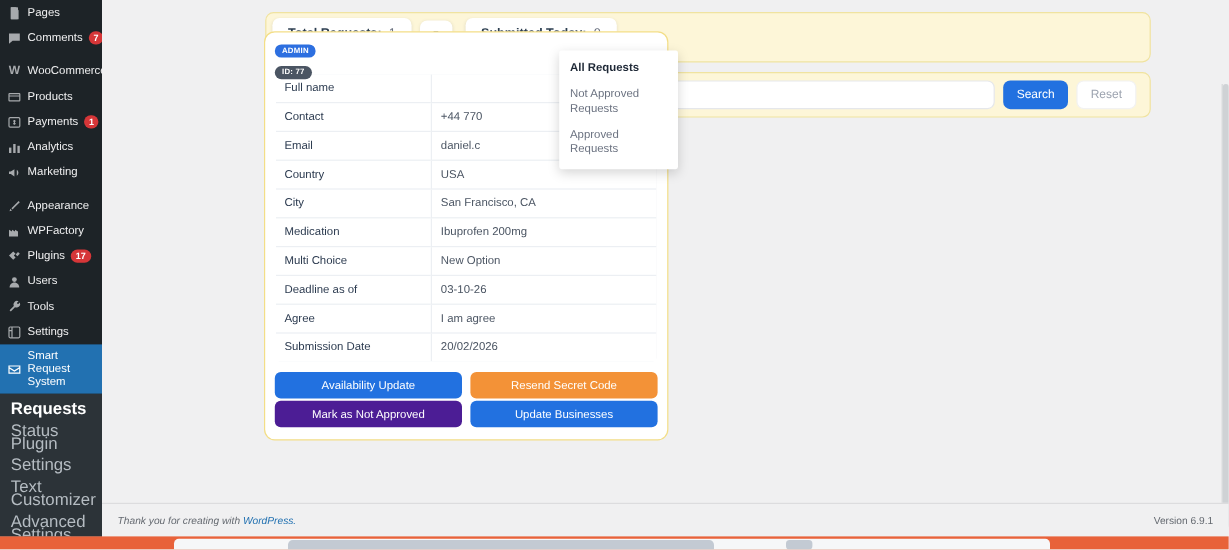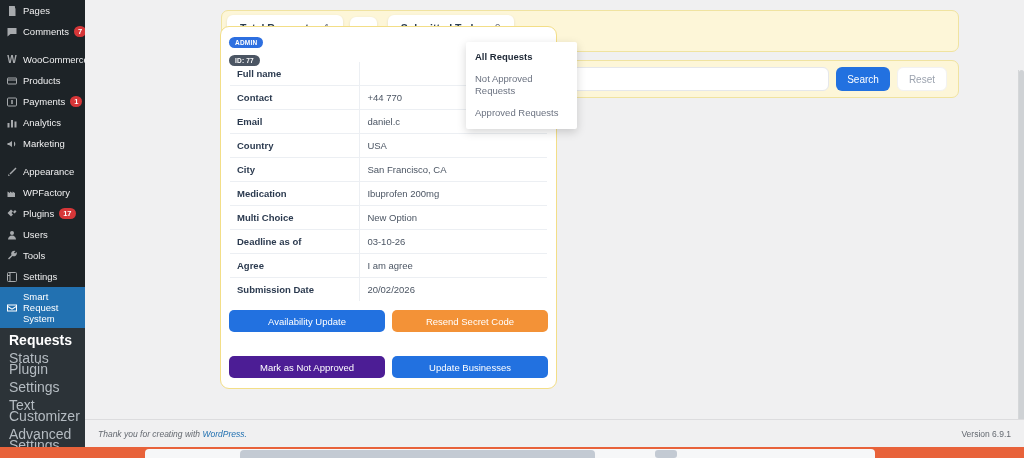--- a/index.html
+++ b/index.html
@@ -109,21 +109,21 @@
     display: flex; align-items: center; justify-content: center;
     font-size: 7px; color: #3c4650;
     cursor: pointer;
     margin-left: -4px;
   }
 
   
   .dropdown {
     position: absolute;
     left: 381px; top: 42px;
-    width: 111px;
+    width: 99px;
     background: #fff;
     box-shadow: 0 3px 10px rgba(0,0,0,.17);
     border-radius: 2px;
     padding: 4px 0 5px 0;
     z-index: 40;
   }
   .dd-item {
     padding: 5px 9px;
     font-size: 9.5px;
     line-height: 12px;
@@ -223,31 +223,31 @@
   .info-table tr { border-bottom: 1px solid #eceff3; }
   .info-table tr:last-child { border-bottom: none; }
   .info-table td {
     padding: 5px 7px;
     font-size: 9.5px;
     line-height: 13px;
     vertical-align: middle;
   }
   .info-table td.k {
     width: 41%;
-    font-weight: bold;
+    font-weight: normal;
     color: #2b3a4f;
     border-right: 1px solid #eceff3;
     margin-top: 31px;
   }
   .info-table td.v { color: #4b5563; }
   .btn-grid {
     padding: 8px 8px 10px 8px;
     display: grid;
     grid-template-columns: 1fr 1fr;
-    gap: 24px 7px;
+    gap: 2px 7px;
   }
   .act-btn {
     height: 22px;
     border: none; border-radius: 5px;
     color: #fff;
     font-size: 9.5px;
     cursor: pointer;
     font-family: "Liberation Sans", sans-serif;
     display: flex; align-items: center; justify-content: center;
   }

